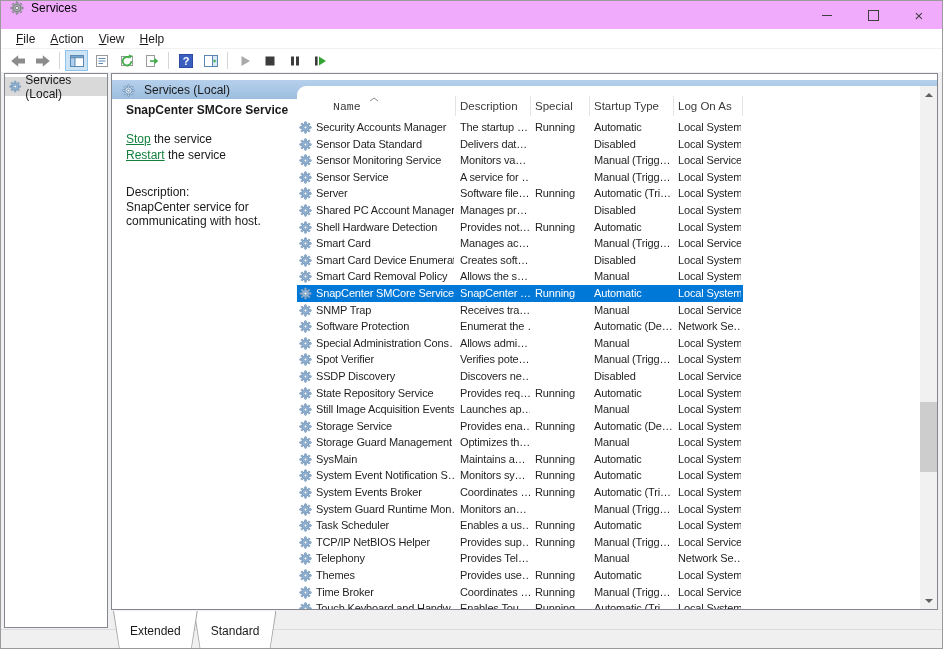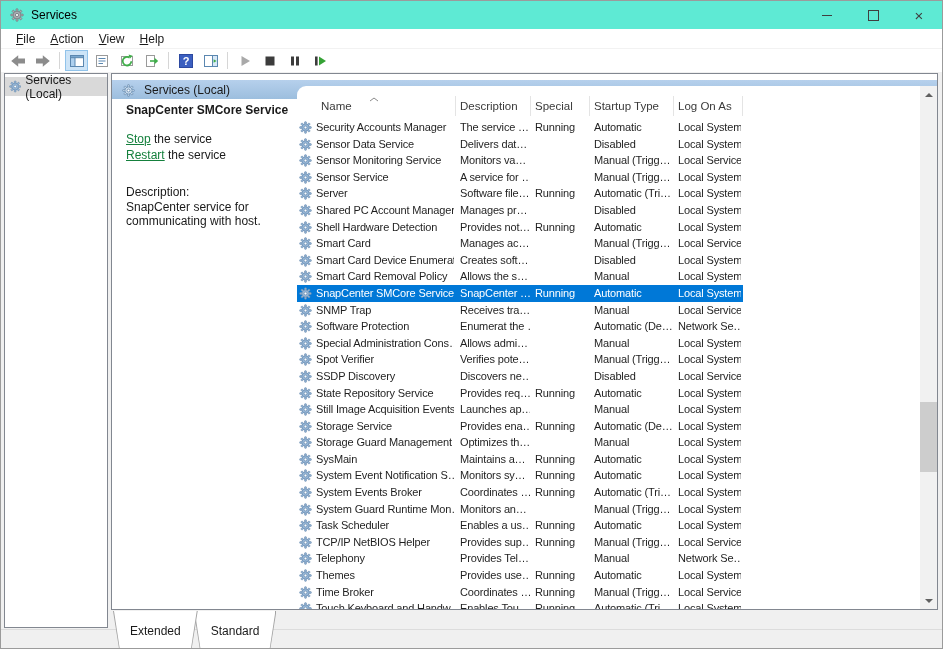--- a/index.html
+++ b/index.html
@@ -3,21 +3,21 @@
 <meta charset="utf-8">
 <style>
   html,body{margin:0;padding:0;}
   body{
     width:943px;height:649px;position:relative;overflow:hidden;
     box-sizing:border-box;border:1px solid #9b9b9b;background:#fff;
     font-family:"Liberation Sans", sans-serif;color:#1a1a1a;
     -webkit-font-smoothing:antialiased;
   }
   
-  .titlebar{height:28px;display:flex;align-items:center;background:#5eead4;}
+  .titlebar{height:28px;display:flex;background:#f0abfc;}
   .title-gear{margin-left:9px;display:flex;}
   .title-text{margin-left:7px;font-size:12px;color:#000;}
   .win-controls{margin-left:auto;display:flex;height:100%;}
   .win-btn{width:46px;height:100%;display:flex;align-items:center;justify-content:center;color:#3f3f3f;}
   .glyph-min{width:10px;height:1px;background:#3f3f3f;display:block;}
   .glyph-max{width:9px;height:9px;border:1px solid #3f3f3f;display:block;}
   .glyph-close{font-size:15px;line-height:15px;color:#3f3f3f;}
   
   .menubar{height:19px;display:flex;align-items:center;padding-left:8px;font-size:12px;border-bottom:1px solid #f2f2f2;}
   .menu-item{display:inline-block;padding:2px 8px 2px 7px;}
@@ -41,21 +41,21 @@
   .info-title{position:absolute;top:29px;left:0;width:172px;font-weight:bold;font-size:12px;white-space:nowrap;}
   .info-links{position:absolute;top:57px;left:0;line-height:16px;}
   .link{color:#15803d;text-decoration:underline;}
   .desc-label{position:absolute;top:111px;left:0;}
   .desc-text{position:absolute;top:126px;left:0;width:152px;line-height:14px;}
   
   .card{position:absolute;left:185px;top:12px;right:0;bottom:0;background:#fff;border-top-left-radius:9px;overflow:hidden;}
   .sort-caret{position:absolute;left:72px;top:2px;}
   .thead{position:absolute;top:10px;left:0;right:17px;height:22px;font-size:11.5px;color:#3a3a3a;}
   .th{position:absolute;top:4px;white-space:nowrap;}
-  .th-name{left:24px;} .th-desc{left:163px;} .th-status{left:238px;} .th-startup{left:297px;} .th-logon{left:381px;}
+  .th-name{left:36px;font-family:Liberation Mono, monospace;} .th-desc{left:163px;} .th-status{left:238px;} .th-startup{left:297px;} .th-logon{left:381px;}
   .th-line{position:absolute;top:0;width:1px;height:20px;background:#e4e4e4;}
   .tbody{position:absolute;top:33px;left:0;right:17px;bottom:0;overflow:hidden;font-size:11px;letter-spacing:-0.15px;}
   .row{position:relative;height:16.6px;}
   .row.selected::before{content:"";position:absolute;left:0;top:0;width:446px;height:100%;background:#0078d7;}
   .row.selected .cell{color:#fff;}
   .cell{position:absolute;top:0;line-height:16.6px;white-space:nowrap;overflow:hidden;z-index:1;color:#1f1f1f;}
   .c-icon{position:absolute;left:2px;top:2px;z-index:1;display:flex;}
   .c-name{left:19px;width:138px;}
   .c-desc{left:163px;width:70px;}
   .c-status{left:238px;width:54px;}
@@ -263,40 +263,40 @@
           <rect x="6.9" y="0.9" width="2.2" height="14.2" rx="0.6"></rect>
           <rect x="6.9" y="0.9" width="2.2" height="14.2" rx="0.6" transform="rotate(45 8 8)"></rect>
           <rect x="6.9" y="0.9" width="2.2" height="14.2" rx="0.6" transform="rotate(90 8 8)"></rect>
           <rect x="6.9" y="0.9" width="2.2" height="14.2" rx="0.6" transform="rotate(135 8 8)"></rect>
           <circle cx="8" cy="8" r="4.4"></circle>
         </g>
         <circle cx="8" cy="8" r="1.8" fill="#fff" stroke="#6a8cb0"></circle>
       </svg>
     </span>
     <span class="cell c-name">Security Accounts Manager</span>
-    <span class="cell c-desc">The service …</span>
+    <span class="cell c-desc">The startup …</span>
     <span class="cell c-status">Running</span>
     <span class="cell c-startup">Automatic</span>
     <span class="cell c-logon">Local System</span>
   </div>
 
   <div class="row">
     <span class="c-icon">
       <svg width="13" height="13" viewBox="0 0 16 16">
         <g fill="#98b8d8" stroke="#6a8cb0" stroke-width="0.8">
           <rect x="6.9" y="0.9" width="2.2" height="14.2" rx="0.6"></rect>
           <rect x="6.9" y="0.9" width="2.2" height="14.2" rx="0.6" transform="rotate(45 8 8)"></rect>
           <rect x="6.9" y="0.9" width="2.2" height="14.2" rx="0.6" transform="rotate(90 8 8)"></rect>
           <rect x="6.9" y="0.9" width="2.2" height="14.2" rx="0.6" transform="rotate(135 8 8)"></rect>
           <circle cx="8" cy="8" r="4.4"></circle>
         </g>
         <circle cx="8" cy="8" r="1.8" fill="#fff" stroke="#6a8cb0"></circle>
       </svg>
     </span>
-    <span class="cell c-name">Sensor Data Service</span>
+    <span class="cell c-name">Sensor Data Standard</span>
     <span class="cell c-desc">Delivers dat…</span>
     <span class="cell c-status"></span>
     <span class="cell c-startup">Disabled</span>
     <span class="cell c-logon">Local System</span>
   </div>
 
   <div class="row">
     <span class="c-icon">
       <svg width="13" height="13" viewBox="0 0 16 16">
         <g fill="#98b8d8" stroke="#6a8cb0" stroke-width="0.8">

